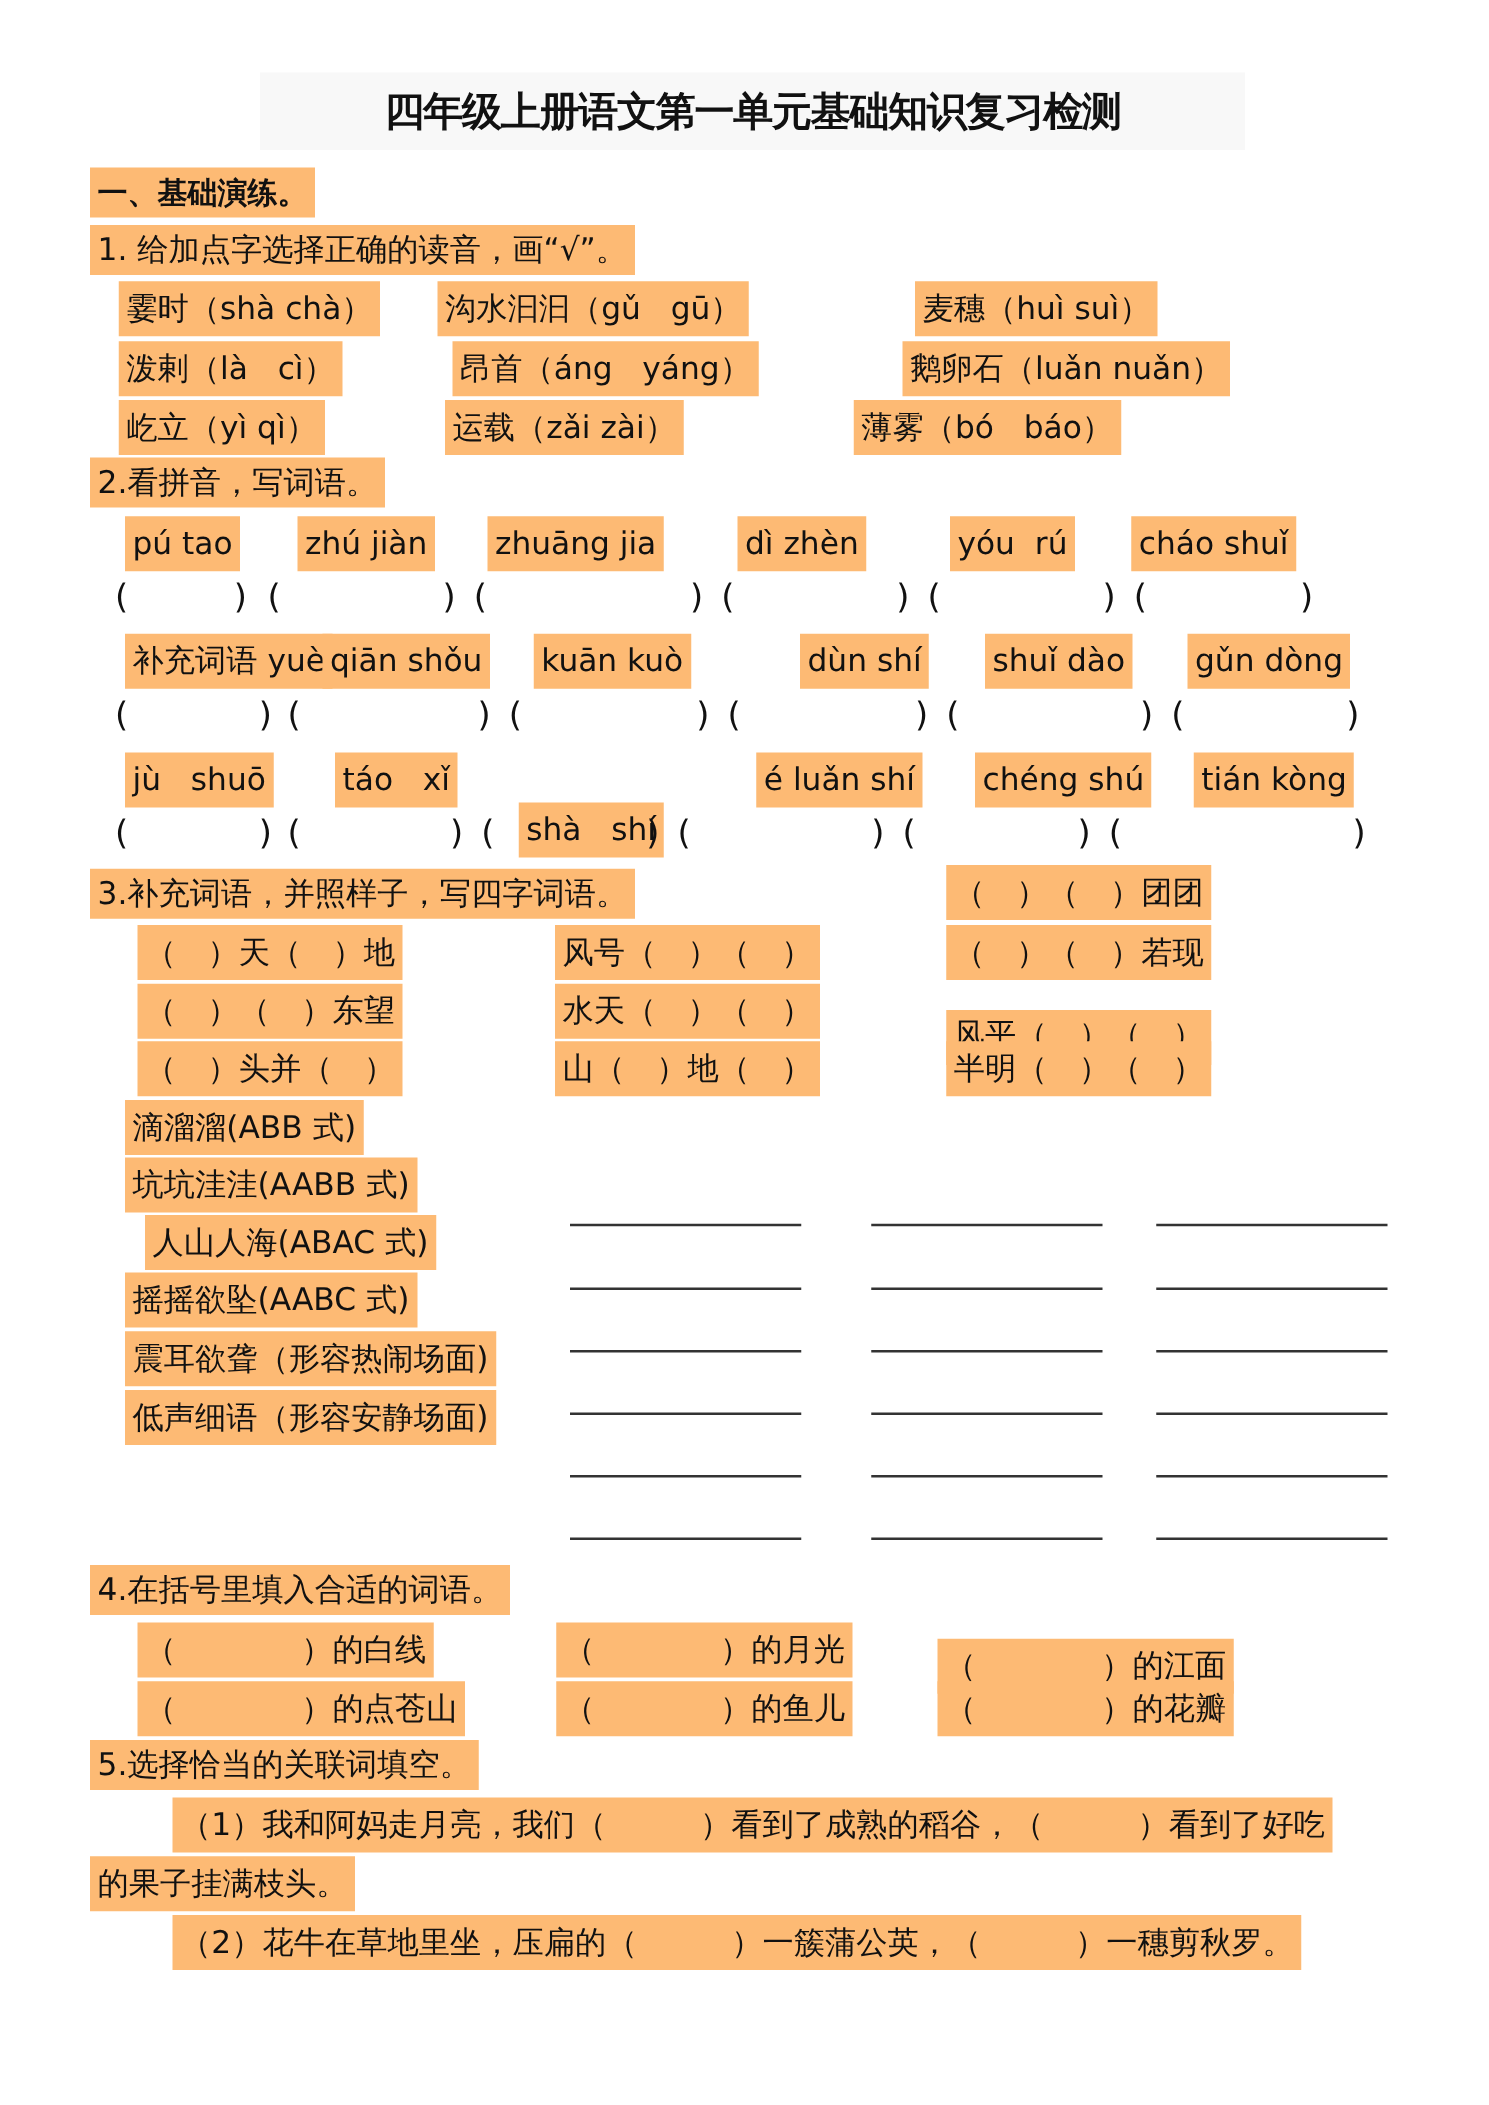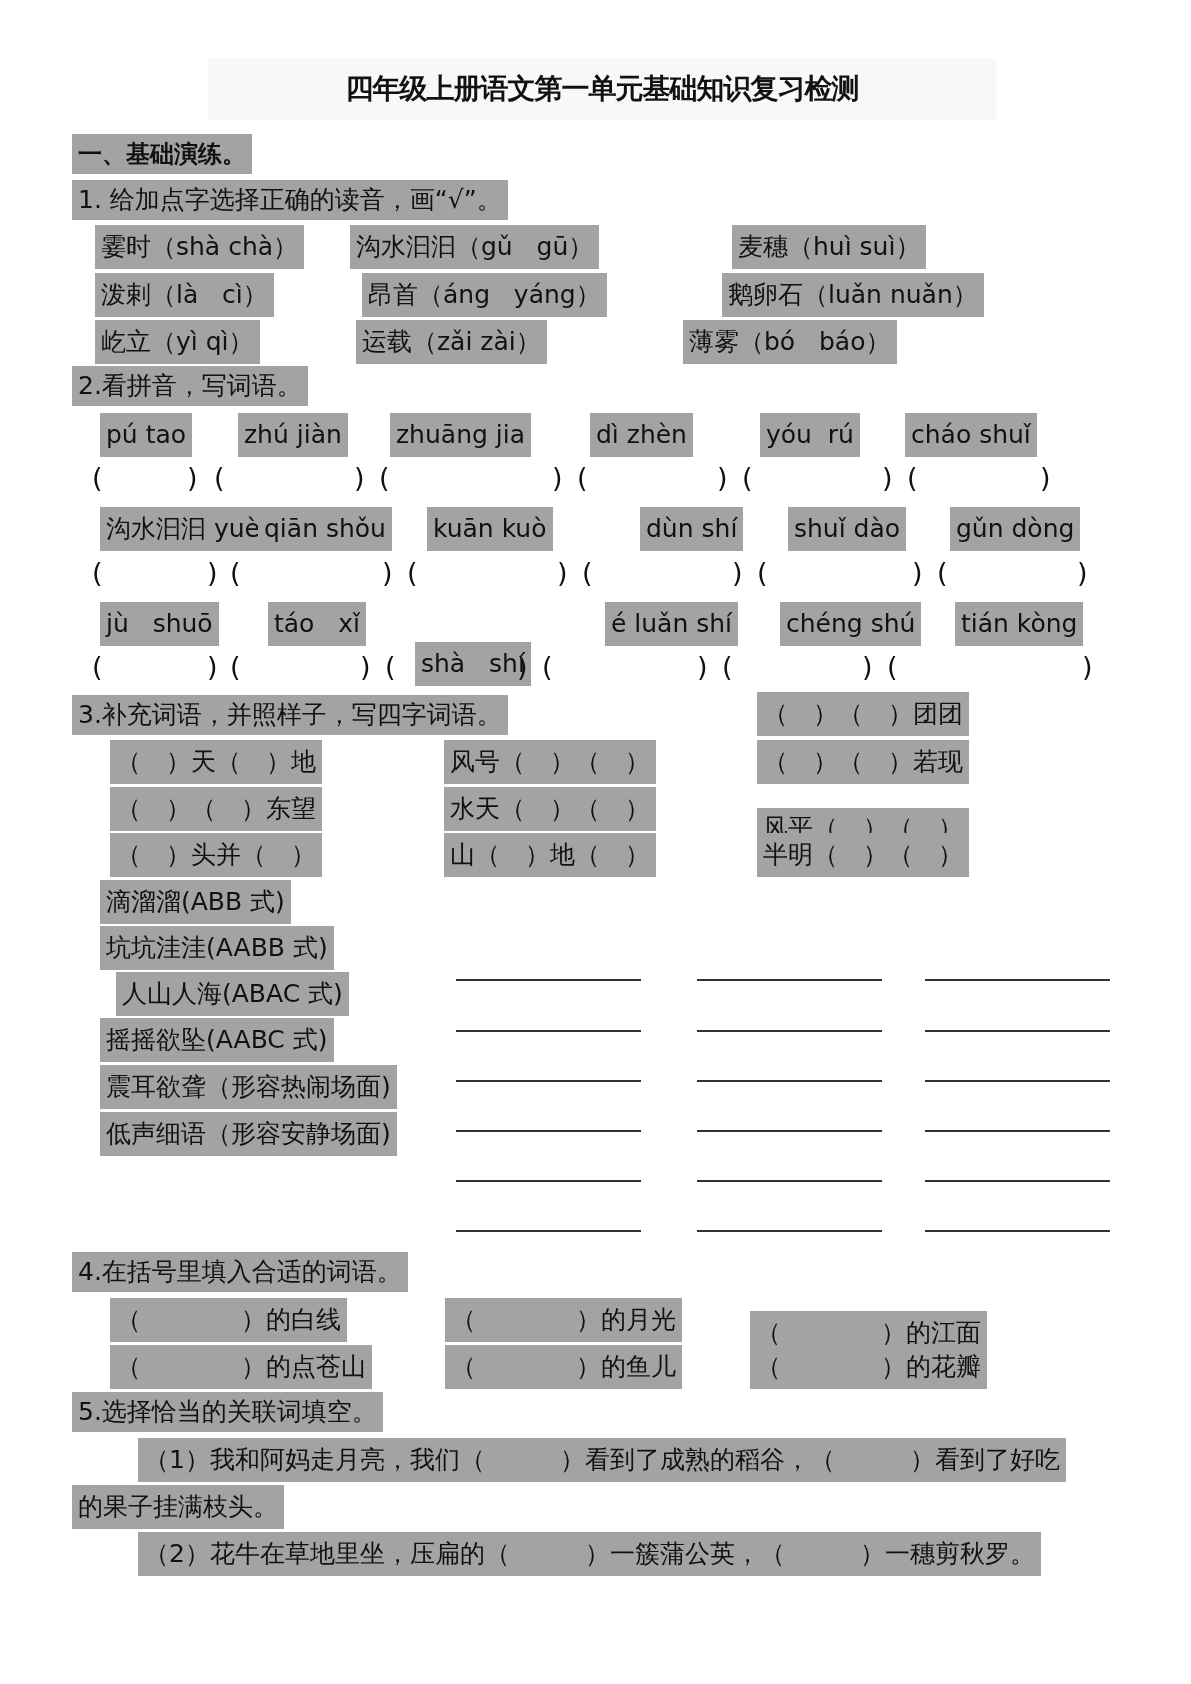--- a/index.html
+++ b/index.html
@@ -2,24 +2,24 @@
 <html><head>
 <meta charset="utf-8">
 <style>
   html, body { margin: 0; padding: 0; background: #ffffff; }
   body {
     width: 1191px; height: 1684px; position: relative; overflow: hidden;
     font-family: "DejaVu Sans", "Liberation Sans", sans-serif;
     color: #111111;
   }
   .abs { position: absolute; white-space: pre; }
-  .hl { background: #a3a3a3; }
+  .hl { background: #fdba74; }
   .title {
     left: 208px; top: 58px; width: 780px; height: 62px;
-    font-size: 28px; font-weight: bold; line-height: 62px; text-align: center;
+    font-size: 32px; font-weight: bold; line-height: 62px; text-align: center;
     letter-spacing: -1px; padding: 0 4px; background: #f8f8f8;
   }
   .section { font-size: 24px; font-weight: bold; line-height: 40px; }
   .q { font-size: 25px; line-height: 40px; }
   .item { font-size: 25px; line-height: 44px; padding: 0 6px; }
   .pin { font-size: 25px; line-height: 44px; padding: 0 6px; }
   .paren { font-size: 27px; line-height: 40px; }
   .blank {
     position: absolute; height: 0; border-top: 2px solid #333;
   }
@@ -62,21 +62,21 @@
   <span class="abs" style="left:287px;top:0;">(</span>
   <span class="abs" style="left:460px;top:0;">)</span>
   <span class="abs" style="left:485px;top:0;">(</span>
   <span class="abs" style="left:625px;top:0;">)</span>
   <span class="abs" style="left:650px;top:0;">(</span>
   <span class="abs" style="left:790px;top:0;">)</span>
   <span class="abs" style="left:815px;top:0;">(</span>
   <span class="abs" style="left:948px;top:0;">)</span>
 </div>
 
-<div class="abs pin hl" style="left:100px;top:507px;">沟水汩汩 yuè</div>
+<div class="abs pin hl" style="left:100px;top:507px;">补充词语 yuè</div>
 <div class="abs pin hl" style="left:258px;top:507px;">qiān shǒu</div>
 <div class="abs pin hl" style="left:427px;top:507px;">kuān kuò</div>
 <div class="abs pin hl" style="left:640px;top:507px;">dùn shí</div>
 <div class="abs pin hl" style="left:788px;top:507px;">shuǐ dào</div>
 <div class="abs pin hl" style="left:950px;top:507px;">gǔn dòng</div>
 
 <div class="abs paren" style="left:92px;top:553px;width:990px;height:40px;">
   <span class="abs" style="left:0;top:0;">(</span>
   <span class="abs" style="left:115px;top:0;">)</span>
   <span class="abs" style="left:138px;top:0;">(</span>

